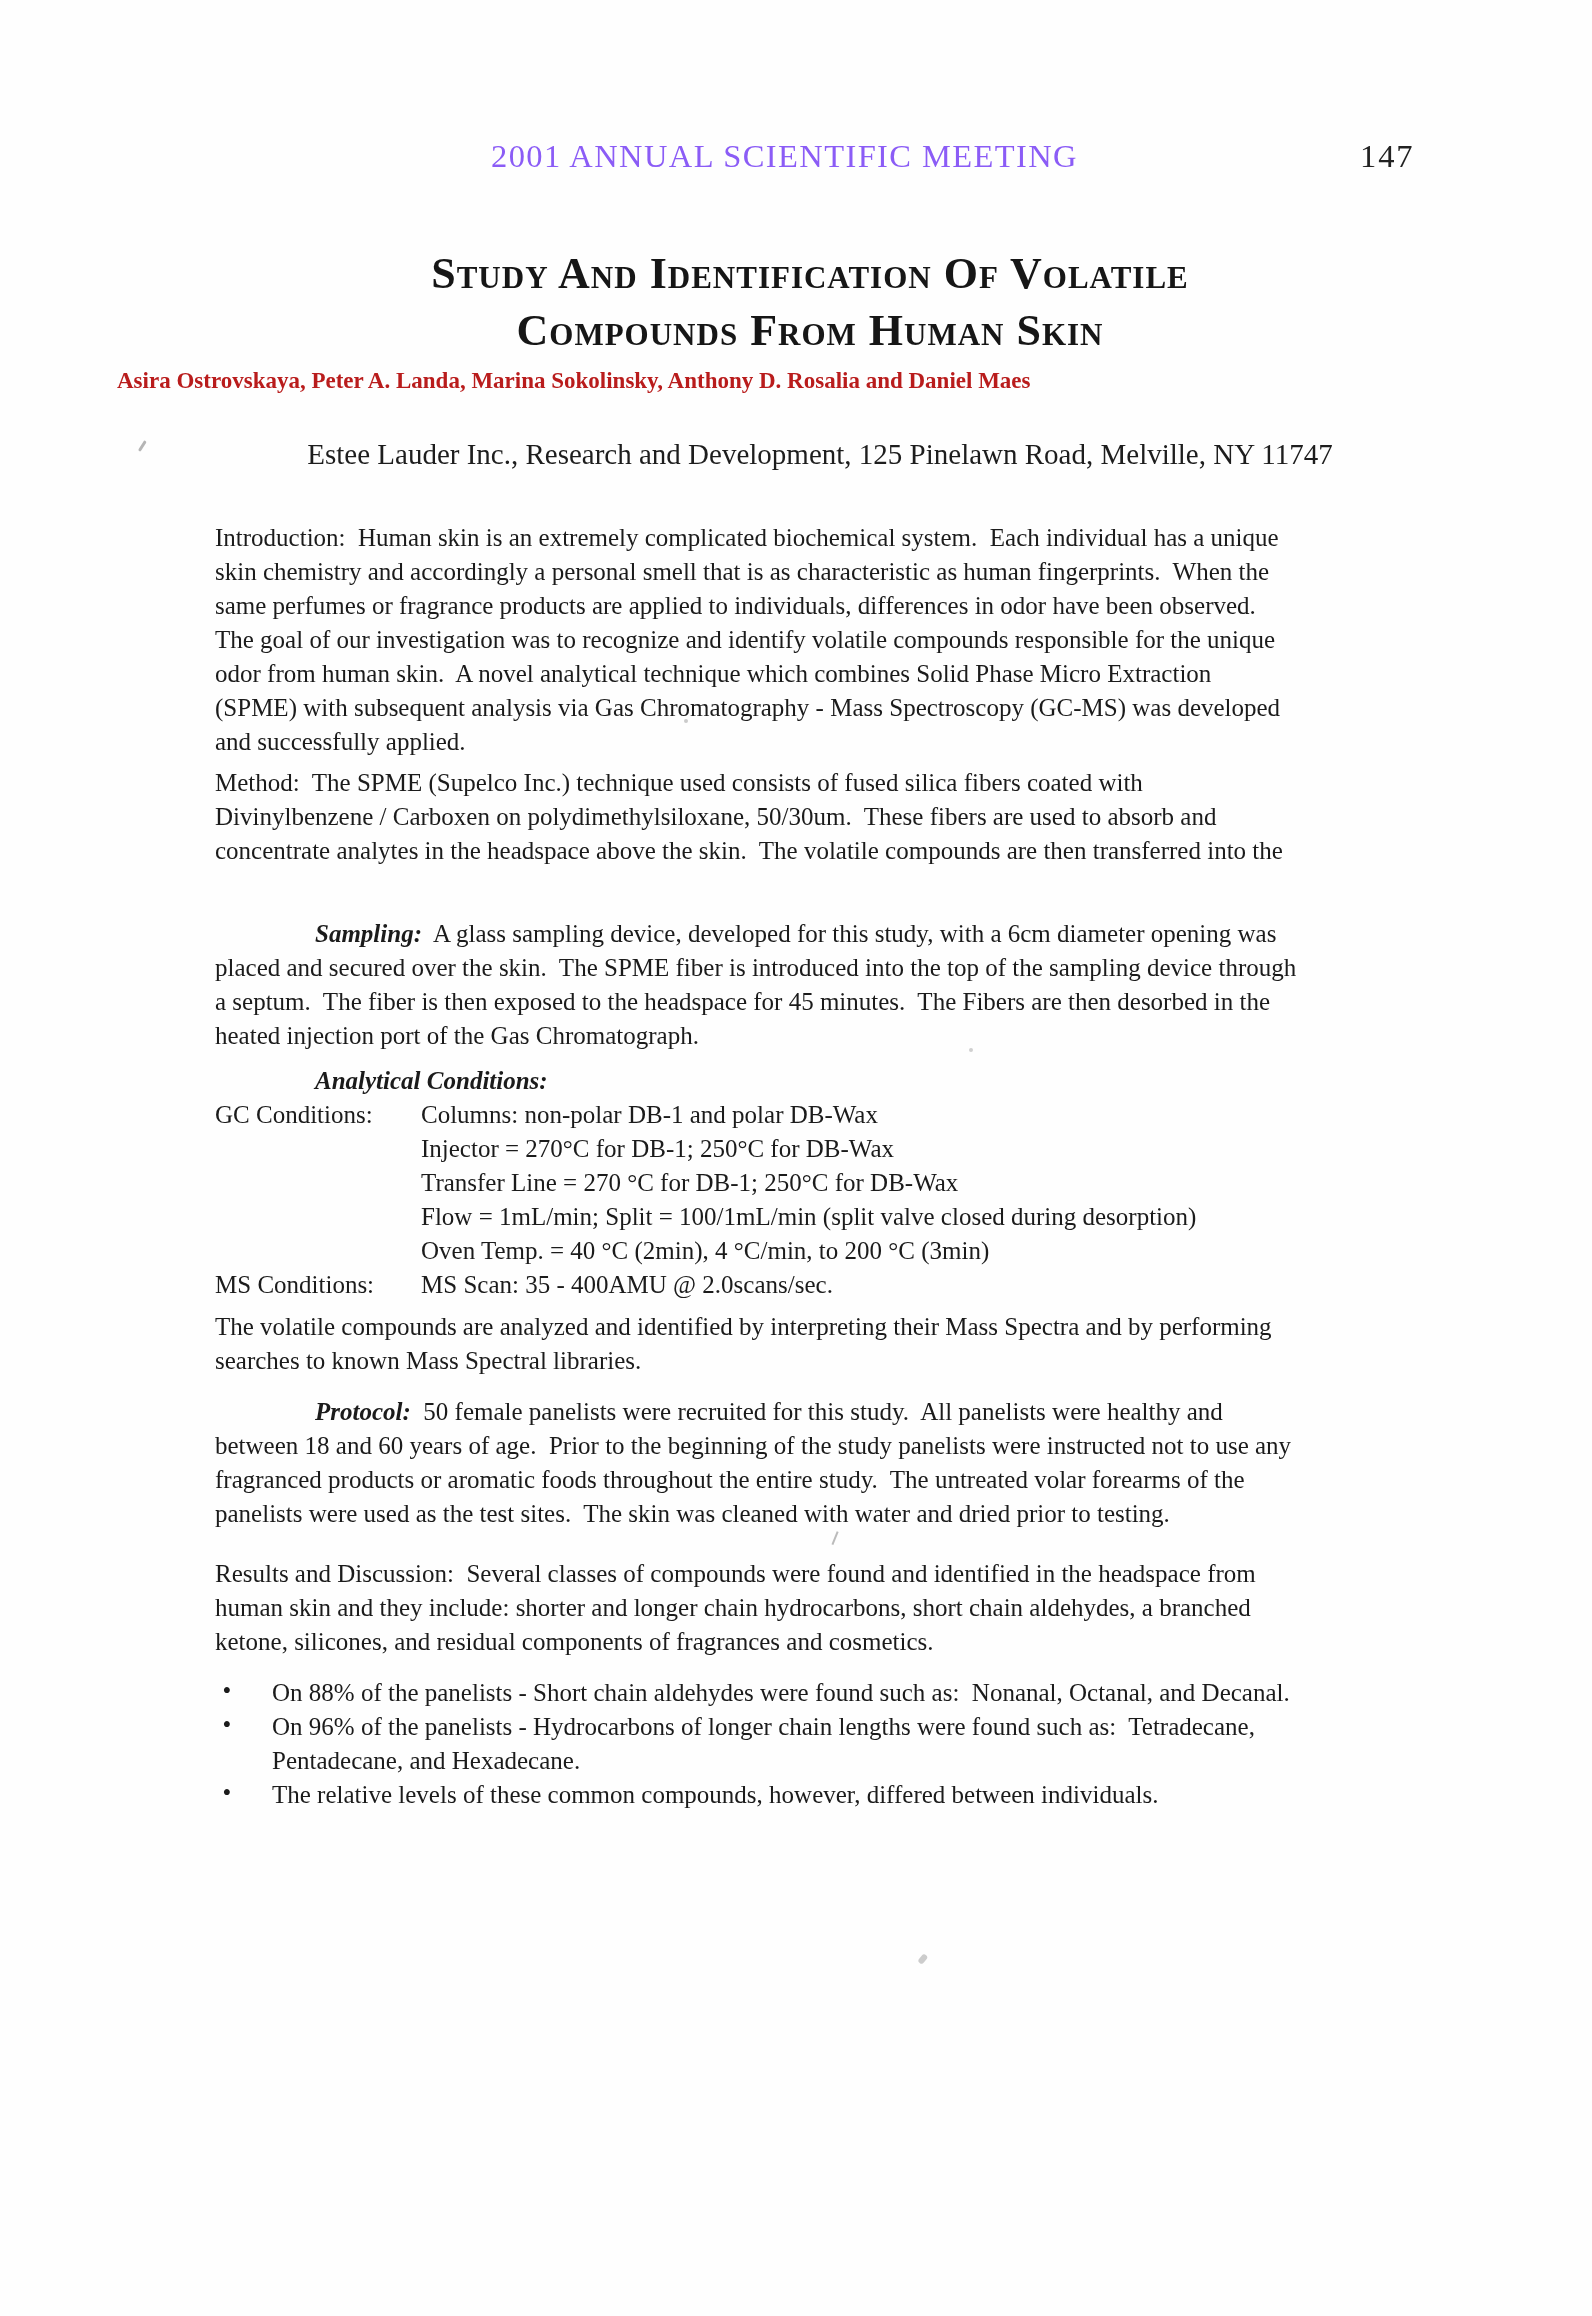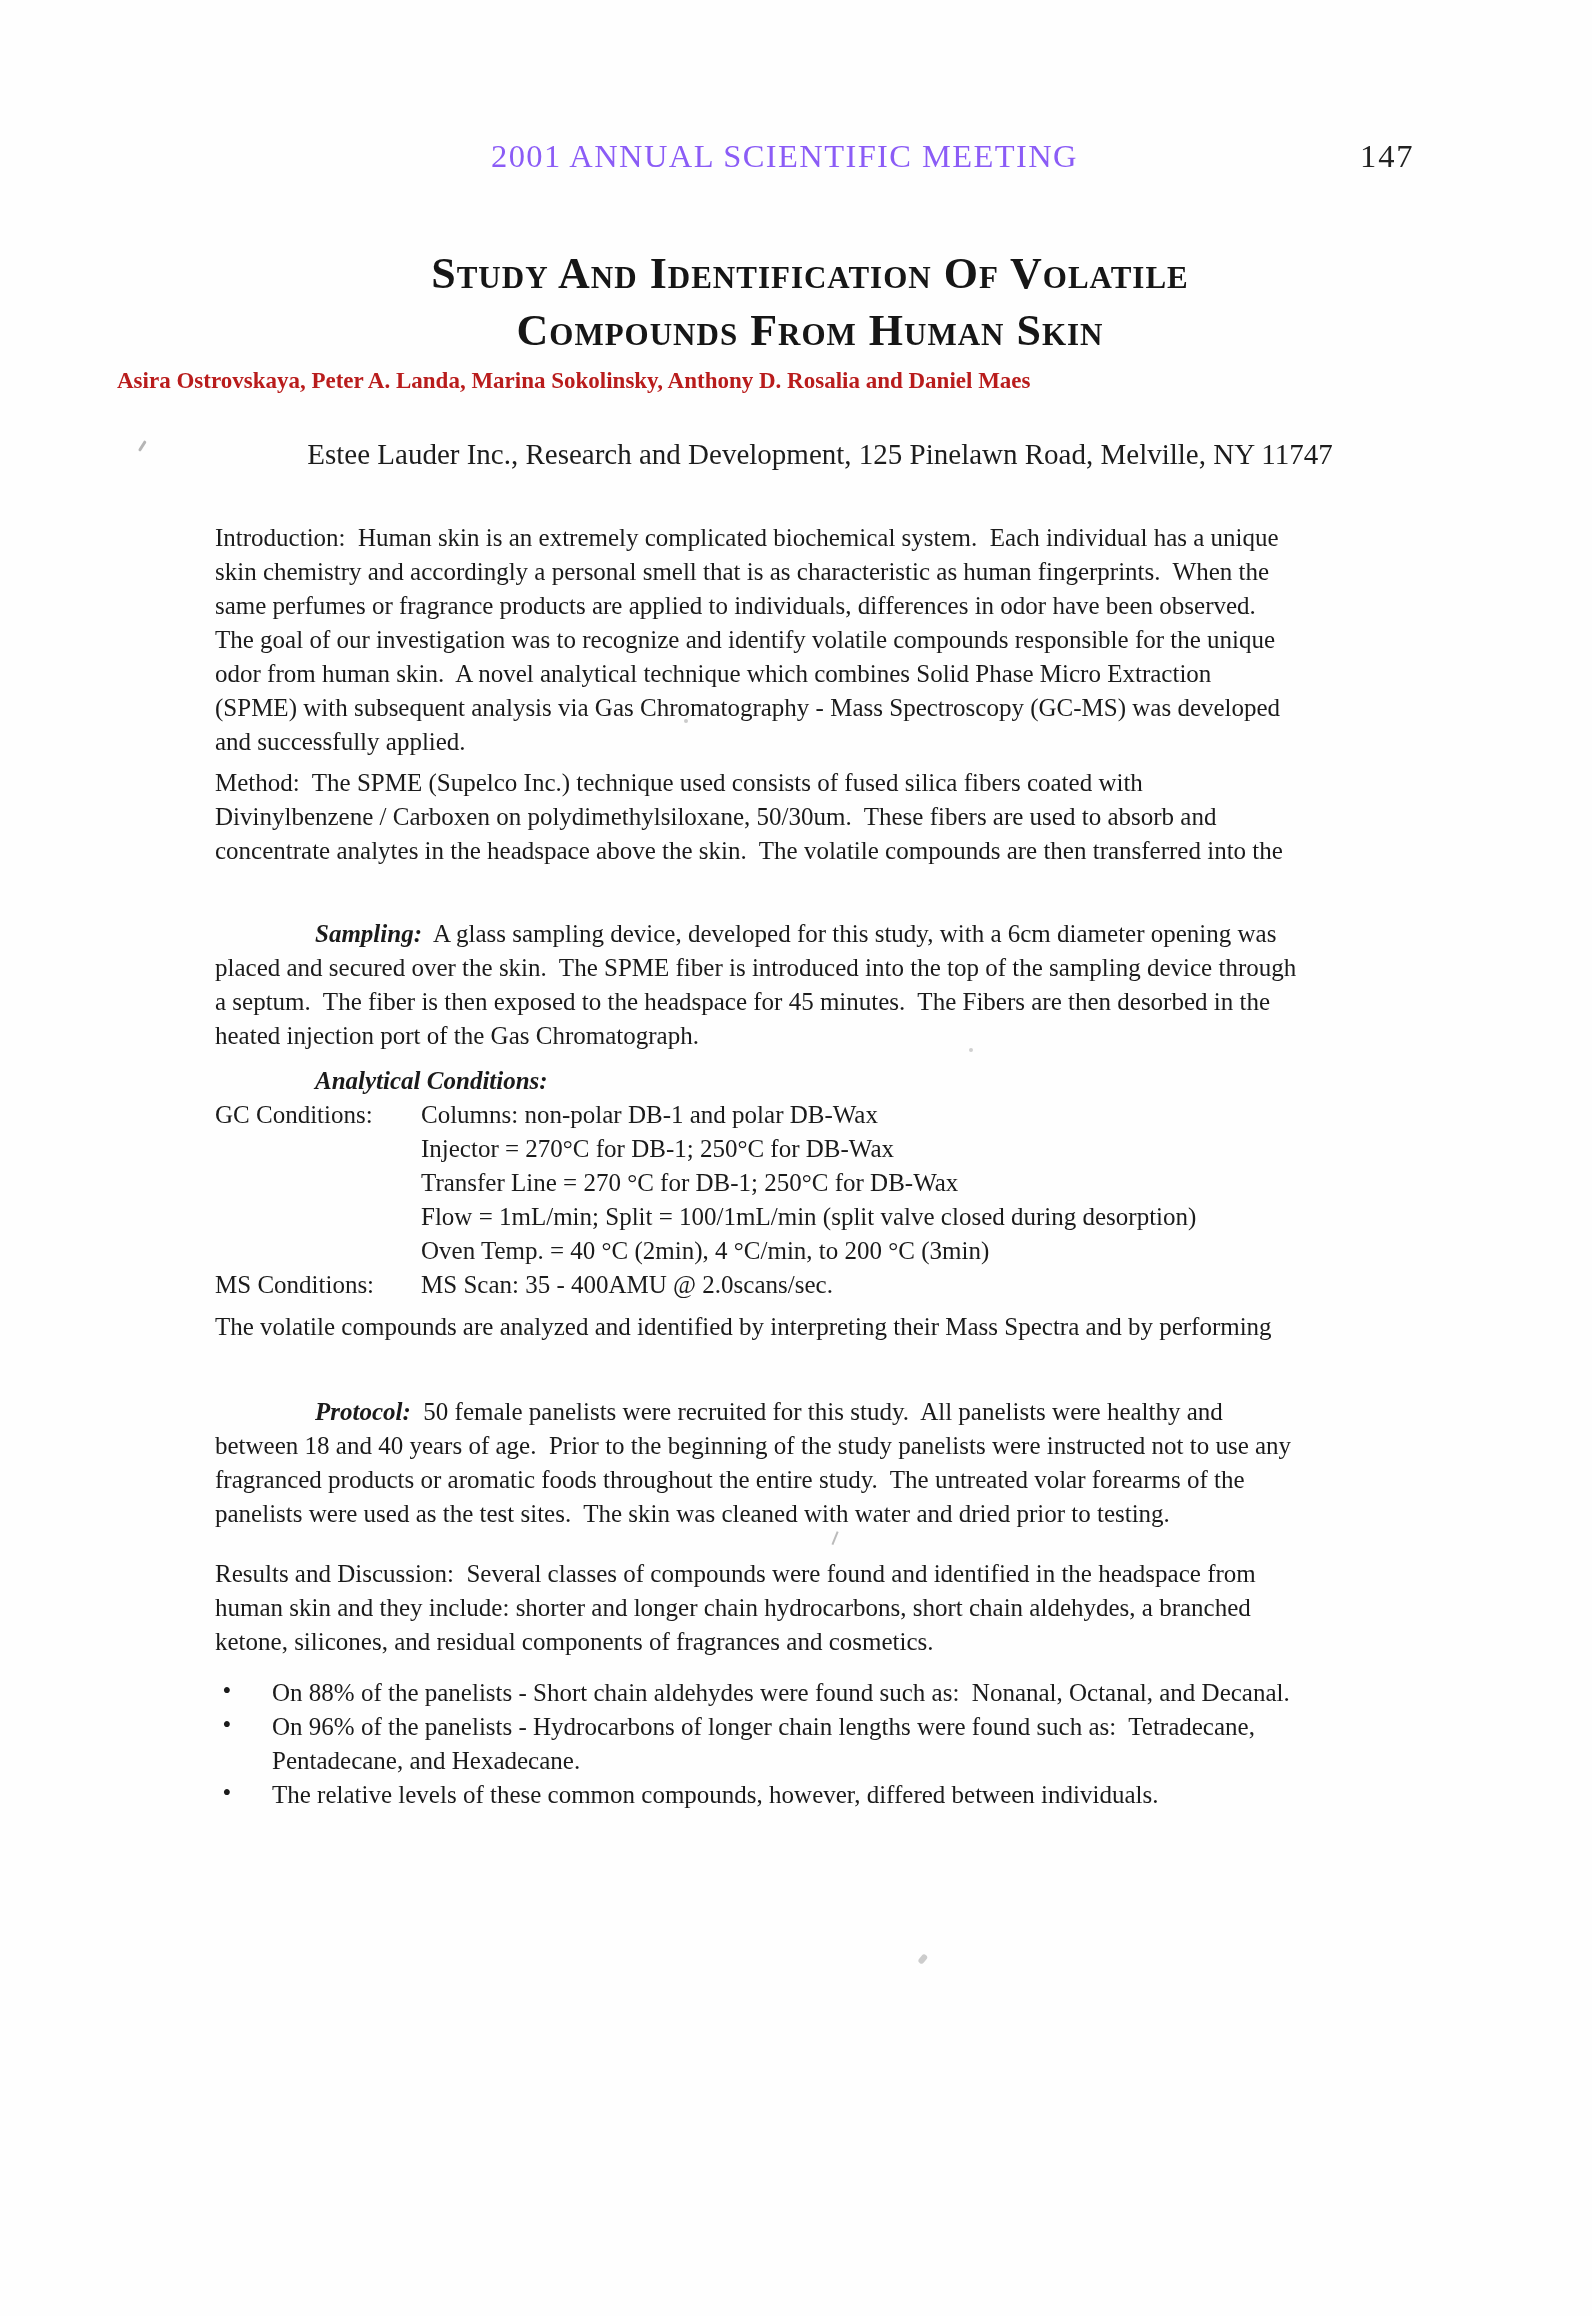--- a/index.html
+++ b/index.html
@@ -132,25 +132,26 @@
       <span class="condvalue">Oven Temp. = 40 °C (2min), 4 °C/min, to 200 °C (3min)</span>
     </div>
     <div class="condrow">
       <span class="condlabel">MS Conditions:</span>
       <span class="condvalue">MS Scan: 35 - 400AMU @ 2.0scans/sec.</span>
     </div>
   </div>
 
   <div class="para" style="top:1310px">
     <div class="ln">The volatile compounds are analyzed and identified by interpreting their Mass Spectra and by performing</div>
+    <div class="ln">searches to known Mass Spectral libraries.</div>
   </div>
 
   <div class="para" style="top:1395px">
     <div class="ln ind"><span class="bi">Protocol:</span><span>  50 female panelists were recruited for this study.  All panelists were healthy and</span></div>
-    <div class="ln">between 18 and 40 years of age.  Prior to the beginning of the study panelists were instructed not to use any</div>
+    <div class="ln">between 18 and 60 years of age.  Prior to the beginning of the study panelists were instructed not to use any</div>
     <div class="ln">fragranced products or aromatic foods throughout the entire study.  The untreated volar forearms of the</div>
     <div class="ln">panelists were used as the test sites.  The skin was cleaned with water and dried prior to testing.</div>
   </div>
 
   <div class="para" style="top:1557px">
     <div class="ln"><span class="b">Results and Discussion:</span><span>  Several classes of compounds were found and identified in the headspace from</span></div>
     <div class="ln">human skin and they include: shorter and longer chain hydrocarbons, short chain aldehydes, a branched</div>
     <div class="ln">ketone, silicones, and residual components of fragrances and cosmetics.</div>
   </div>
 

